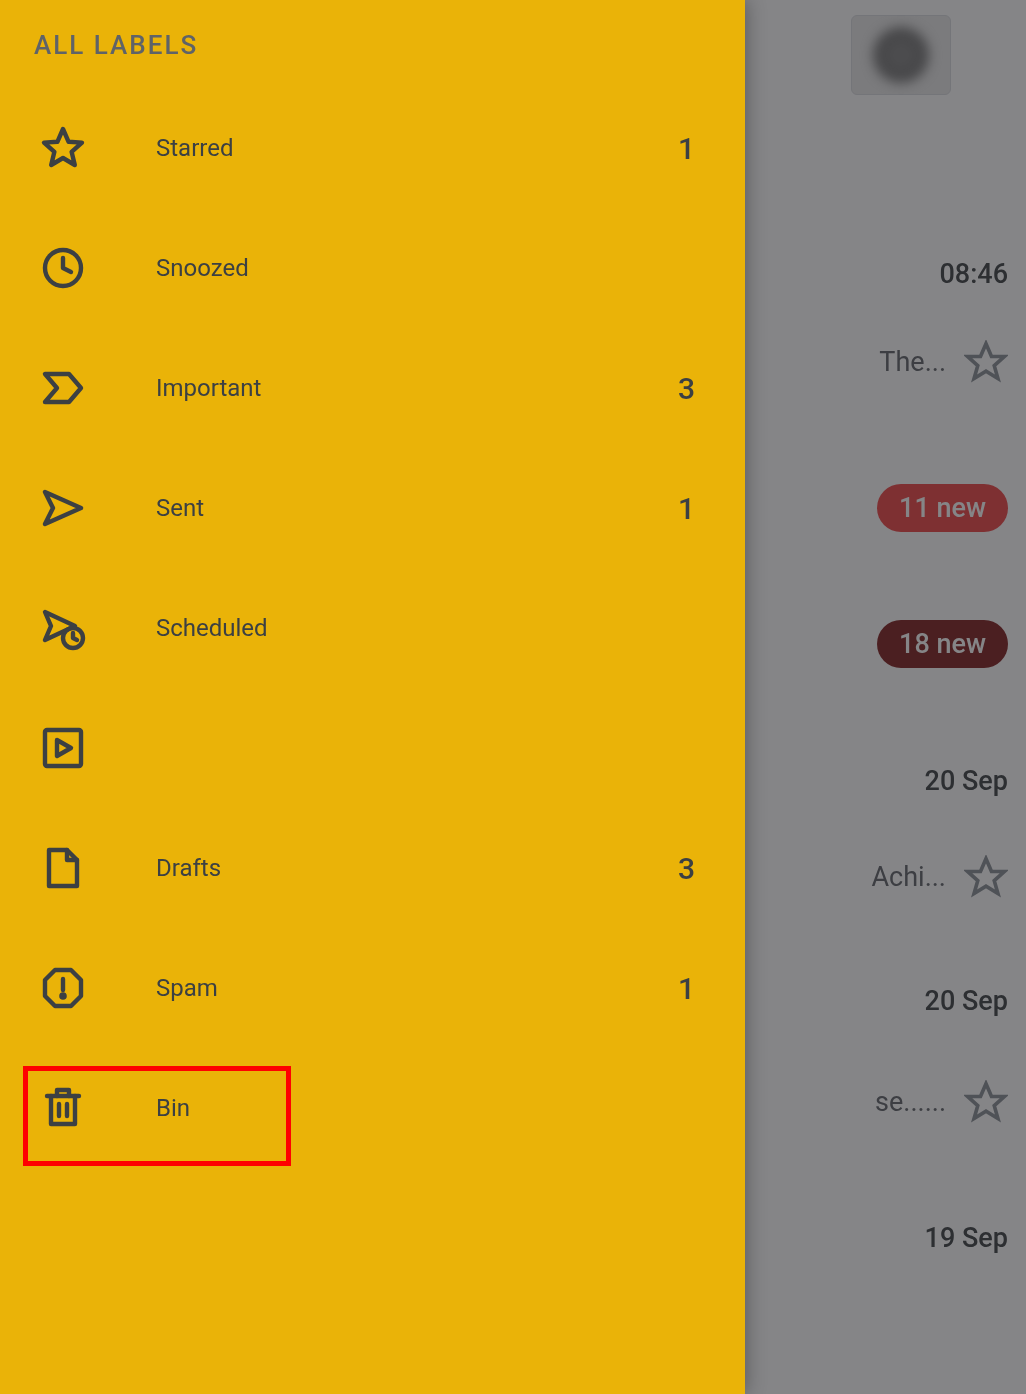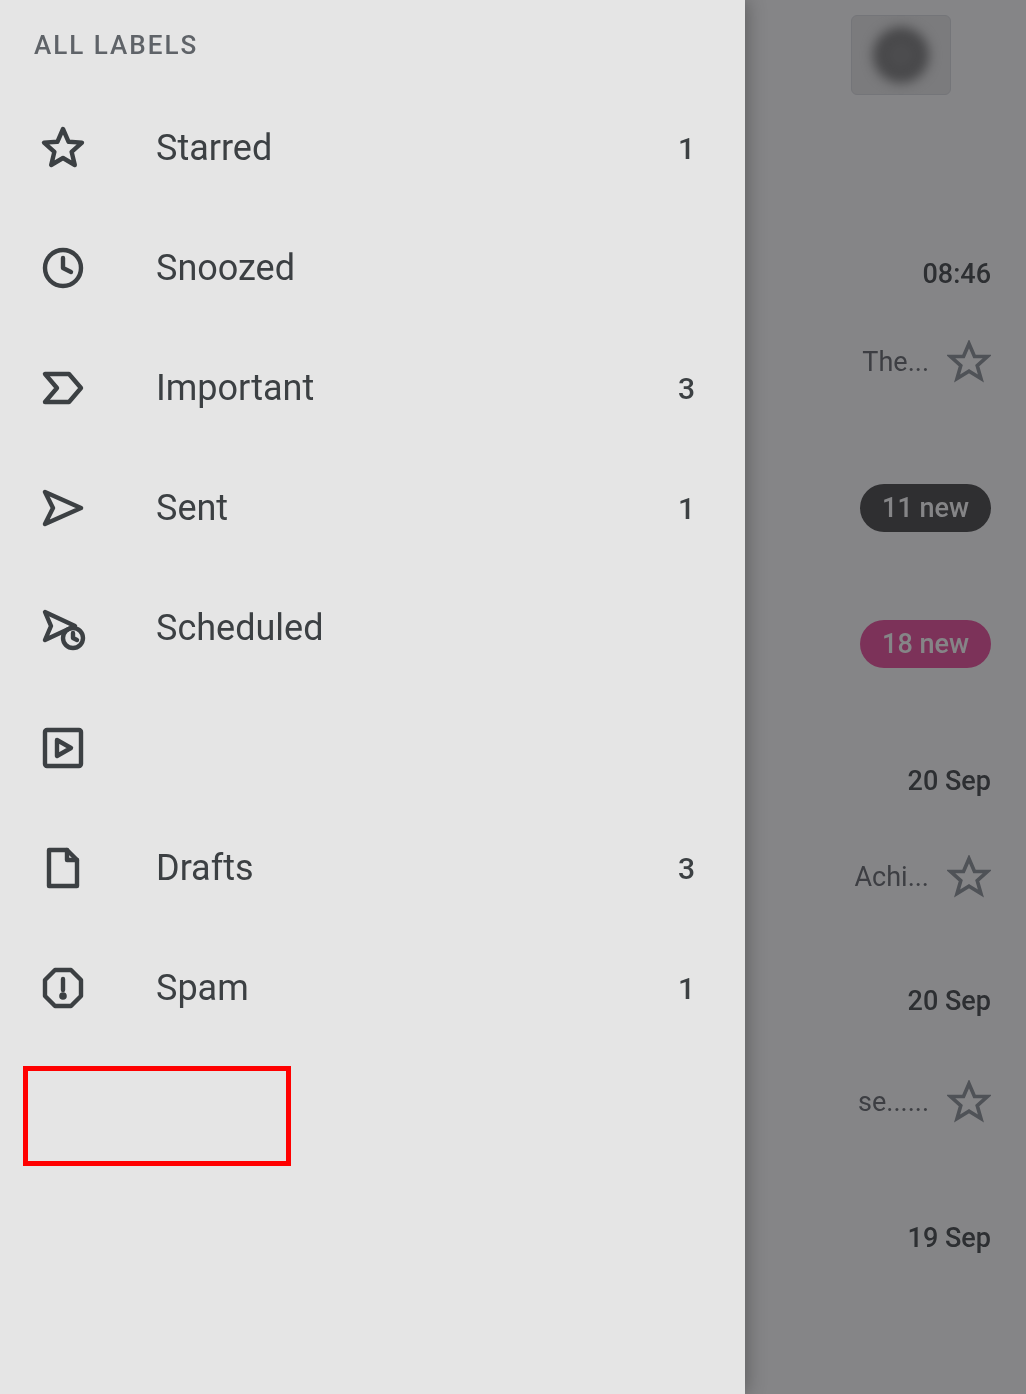--- a/index.html
+++ b/index.html
@@ -46,21 +46,21 @@
     }
     .bg-avatar-inner {
       width: 56px;
       height: 56px;
       background: radial-gradient(circle, #888 0%, #666 100%);
       border-radius: 50%;
       filter: blur(6px);
     }
     .bg-row {
       position: absolute;
-      right: 35px;
+      right: 18px;
       display: flex;
       align-items: center;
       gap: 18px;
       font-size: 27px;
     }
     .bg-time {
       font-weight: 500;
       color: #3c4043;
     }
     .bg-text {
@@ -74,37 +74,37 @@
       stroke-width: 2;
       fill: none;
     }
     .bg-badge {
       padding: 8px 22px;
       border-radius: 24px;
       font-size: 27px;
       font-weight: 500;
       color: #fff;
     }
-    .bg-badge-orange { background: #404040; }
-    .bg-badge-blue { background: #ec4899; }
+    .bg-badge-orange { background: #ef4444; }
+    .bg-badge-blue { background: #7f1d1d; }
     .bg-overlay {
       position: absolute;
       top: 0;
       left: 0;
       width: 100%;
       height: 100%;
       background: rgba(32, 33, 36, 0.55);
     }
     .drawer {
       position: absolute;
       top: 0;
       left: 0;
       width: 745px;
       height: 100%;
-      background: #e5e5e5;
+      background: #eab308;
       box-shadow: 2px 0 18px rgba(0,0,0,0.3);
       overflow: hidden;
     }
     .drawer-header {
       padding: 30px 34px 28px;
       font-size: 26px;
       font-weight: 500;
       letter-spacing: 2px;
       color: #5f6368;
     }
@@ -131,21 +131,21 @@
       height: 48px;
       stroke: #3c4043;
       stroke-width: 2.2;
       fill: none;
       stroke-linejoin: round;
       stroke-linecap: round;
     }
     .drawer-item-label {
       flex: 1;
       margin-left: 68px;
-      font-size: 36px;
+      font-size: 24px;
       color: #3c4043;
     }
     .drawer-item-count {
       font-size: 30px;
       font-weight: 500;
       color: #3c4043;
       padding-right: 12px;
     }
     .highlight-box {
       position: absolute;
@@ -289,17 +289,30 @@
         <svg viewBox="0 0 24 24">
             <polygon points="8,3 16,3 21,8 21,16 16,21 8,21 3,16 3,8"></polygon>
             <line x1="12" y1="7.5" x2="12" y2="13"></line>
             <circle cx="12" cy="16" r="0.8" fill="#3c4043"></circle>
           </svg>
       </span>
       <span class="drawer-item-label">Spam</span>
       <span class="drawer-item-count">1</span>
     </li>
 
+    <li class="drawer-item">
+      <span class="drawer-item-icon">
+        <svg viewBox="0 0 24 24">
+            <polyline points="4,6 20,6"></polyline>
+            <path d="M6,6 L6,20 L18,20 L18,6"></path>
+            <line x1="10" y1="10" x2="10" y2="16"></line>
+            <line x1="14" y1="10" x2="14" y2="16"></line>
+            <path d="M9,6 L9,3 L15,3 L15,6"></path>
+          </svg>
+      </span>
+      <span class="drawer-item-label">Bin</span>
+      <span class="drawer-item-count"></span>
+    </li>
 
   </ul>
 </div>
 
 <div class="highlight-box"></div>
 
 </body></html>

